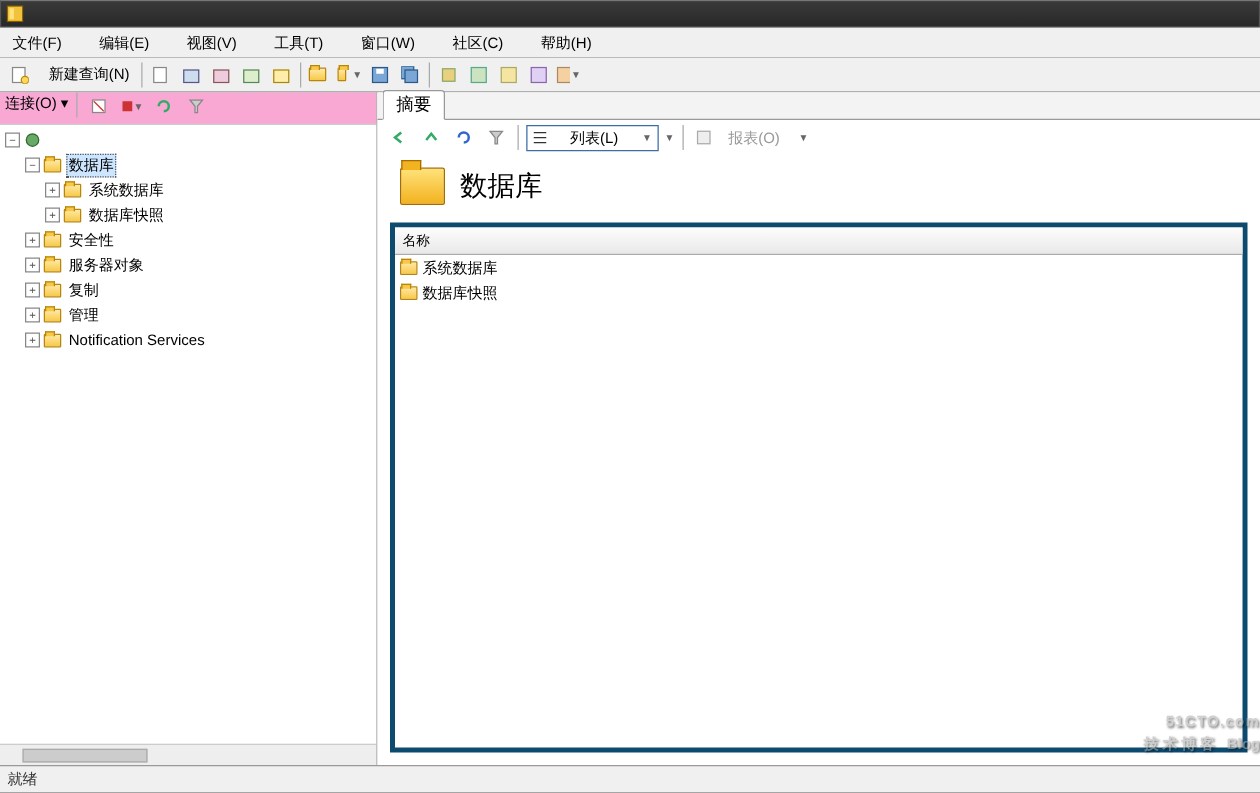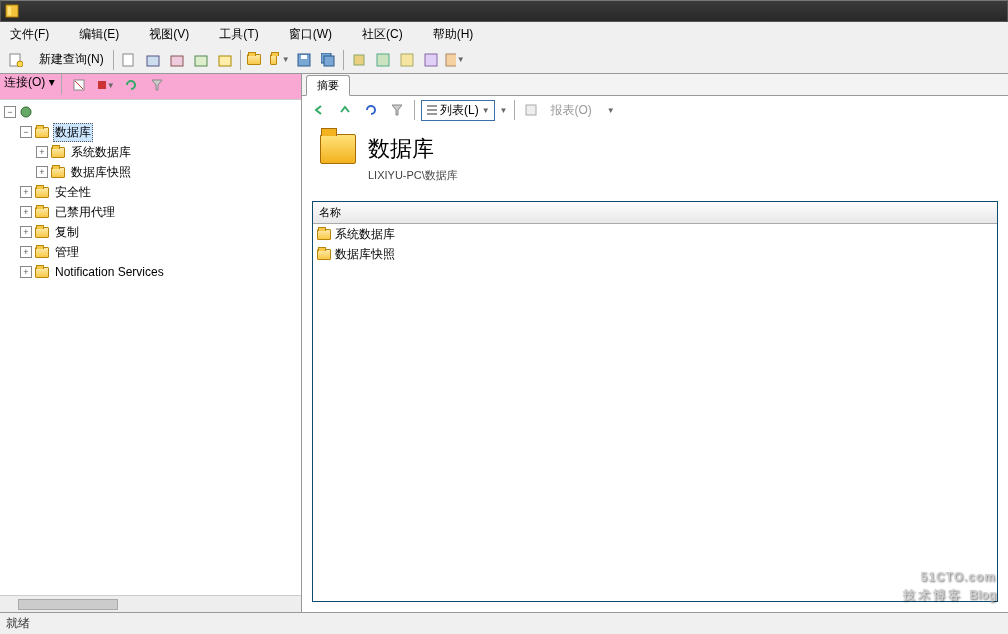--- a/index.html
+++ b/index.html
@@ -22,35 +22,35 @@
 .node .tw { width:12px; height:12px; border:1px solid #888; display:flex; align-items:center; justify-content:center; font-size:9px; line-height:1; margin-right:3px; color:#555; background:#fff; cursor:pointer; }
 .node .nsp { display:inline-block; }
 .node .lbl { padding:1px 2px; }
 .node.selected .lbl { background:#cde6ff; border:1px dotted #555; padding:0 1px; }
 .folder { display:inline-block; width:14px; height:11px; background:linear-gradient(#ffe9a8,#f8c948); border:1px solid #b8860b; border-radius:1px; margin-right:4px; position:relative; }
 .folder::before { content:""; position:absolute; top:-3px; left:0; width:6px; height:3px; background:#f8c948; border:1px solid #b8860b; border-bottom:none; }
 .hscroll { height:17px; background:#eee; border-top:1px solid #ccc; display:flex; align-items:center; position:relative; }
 .hscroll .thumb { position:absolute; left:18px; width:100px; height:11px; background:#ccc; border:1px solid #aaa; }
 .content { flex:1; display:flex; flex-direction:column; background:#fff; }
 .tabrow { height:22px; background:#f3f3f3; display:flex; align-items:flex-end; padding-left:4px; border-bottom:1px solid #999; }
-.tab { padding:2px 10px; background:#fff; border:1px solid #999; border-bottom:1px solid #fff; border-radius:3px 3px 0 0; font-size:11px; margin-bottom:-1px; }
+.tab { padding:2px 10px; background:#fff; border:1px solid #999; border-bottom:1px solid #fff; border-radius:3px 3px 0 0; font-size:14px; margin-bottom:-1px; }
 .sumtoolbar { height:28px; display:flex; align-items:center; padding:0 6px; gap:4px; }
-.listbtn { border:1px solid #3a6ea5; padding:1px 4px; display:flex; align-items:center; gap:2px; font-size:11px; }
+.listbtn { border:1px solid #3a6ea5; padding:1px 4px; display:flex; align-items:center; gap:18px; font-size:11px; }
 .hdrsec { padding:10px 18px 8px 18px; display:flex; align-items:center; gap:12px; }
 .bigfolder { width:36px; height:30px; background:linear-gradient(#ffe27a,#f3b21f); border:1px solid #a56d00; border-radius:2px; position:relative; }
 .bigfolder::before { content:""; position:absolute; top:-7px; left:0; width:14px; height:7px; background:#f3b21f; border:1px solid #a56d00; border-bottom:none; }
 .hdrtitle { font-size:22px; font-weight:normal; }
 .hdrpath { font-size:11px; color:#444; margin-left:66px; margin-top:-4px; margin-bottom:12px; }
-.listpanel { margin:6px 10px 10px 10px; border:1px solid #0c4a6e; flex:1; }
+.listpanel { margin:6px 10px 10px 10px; border:4px solid #0c4a6e; flex:1; }
 .listhdr { background:linear-gradient(#fdfdfd,#e8e8e8); border-bottom:1px solid #aaa; padding:3px 6px; font-size:11px; }
 .listrow { display:flex; align-items:center; height:20px; padding:0 4px; }
 .statusbar { height:22px; background:#f0f0f0; border-top:1px solid #999; display:flex; align-items:center; padding:0 6px; font-size:11px; color:#333; }
 .dd { font-size:8px; color:#666; margin-left:1px; }
 .disabled { color:#999; }
-.watermark { position:absolute; right:12px; bottom:30px; color:#aaa; font-size:22px; font-weight:bold; opacity:.55; text-align:right; letter-spacing:1px; text-shadow:1px 1px 2px #000; }
+.watermark { position:absolute; right:0; bottom:30px; color:#aaa; font-size:22px; font-weight:bold; opacity:.55; text-align:right; letter-spacing:1px; text-shadow:1px 1px 2px #000; }
 .watermark small { display:block; font-size:12px; letter-spacing:3px; }
 svg { display:block; }
 </style>
 </head>
 <body>
 
 <div class="titlebar">
   <svg class="ticon" viewBox="0 0 16 16">
       <rect x="1" y="1" width="14" height="14" fill="#f3c23c" stroke="#8a6000"></rect>
       <rect x="3" y="3" width="4" height="10" fill="#ffe27a"></rect>
@@ -207,21 +207,21 @@
       <div class="node">
           <span class="nsp" style="width:20px"></span>
           <span class="tw">+</span>
           <span class="folder"></span>
           <span class="lbl">安全性</span>
         </div>
       <div class="node">
           <span class="nsp" style="width:20px"></span>
           <span class="tw">+</span>
           <span class="folder"></span>
-          <span class="lbl">已禁用代理</span>
+          <span class="lbl">服务器对象</span>
         </div>
       <div class="node">
           <span class="nsp" style="width:20px"></span>
           <span class="tw">+</span>
           <span class="folder"></span>
           <span class="lbl">复制</span>
         </div>
       <div class="node">
           <span class="nsp" style="width:20px"></span>
           <span class="tw">+</span>
@@ -282,21 +282,20 @@
             <rect x="1" y="1" width="10" height="10" fill="#eee" stroke="#aaa"></rect>
           </svg>
         <span>报表(O)</span>
           <span class="dd">▼</span>
       </div>
     </div>
     <div class="hdrsec">
       <div class="bigfolder"></div>
       <div class="hdrtitle">数据库</div>
     </div>
-    <div class="hdrpath">LIXIYU-PC\数据库</div>
     <div class="listpanel">
       <div class="listhdr">名称</div>
       <div class="listrow">
           <span class="folder"></span>
           <span>系统数据库</span>
         </div>
       <div class="listrow">
           <span class="folder"></span>
           <span>数据库快照</span>
         </div>

